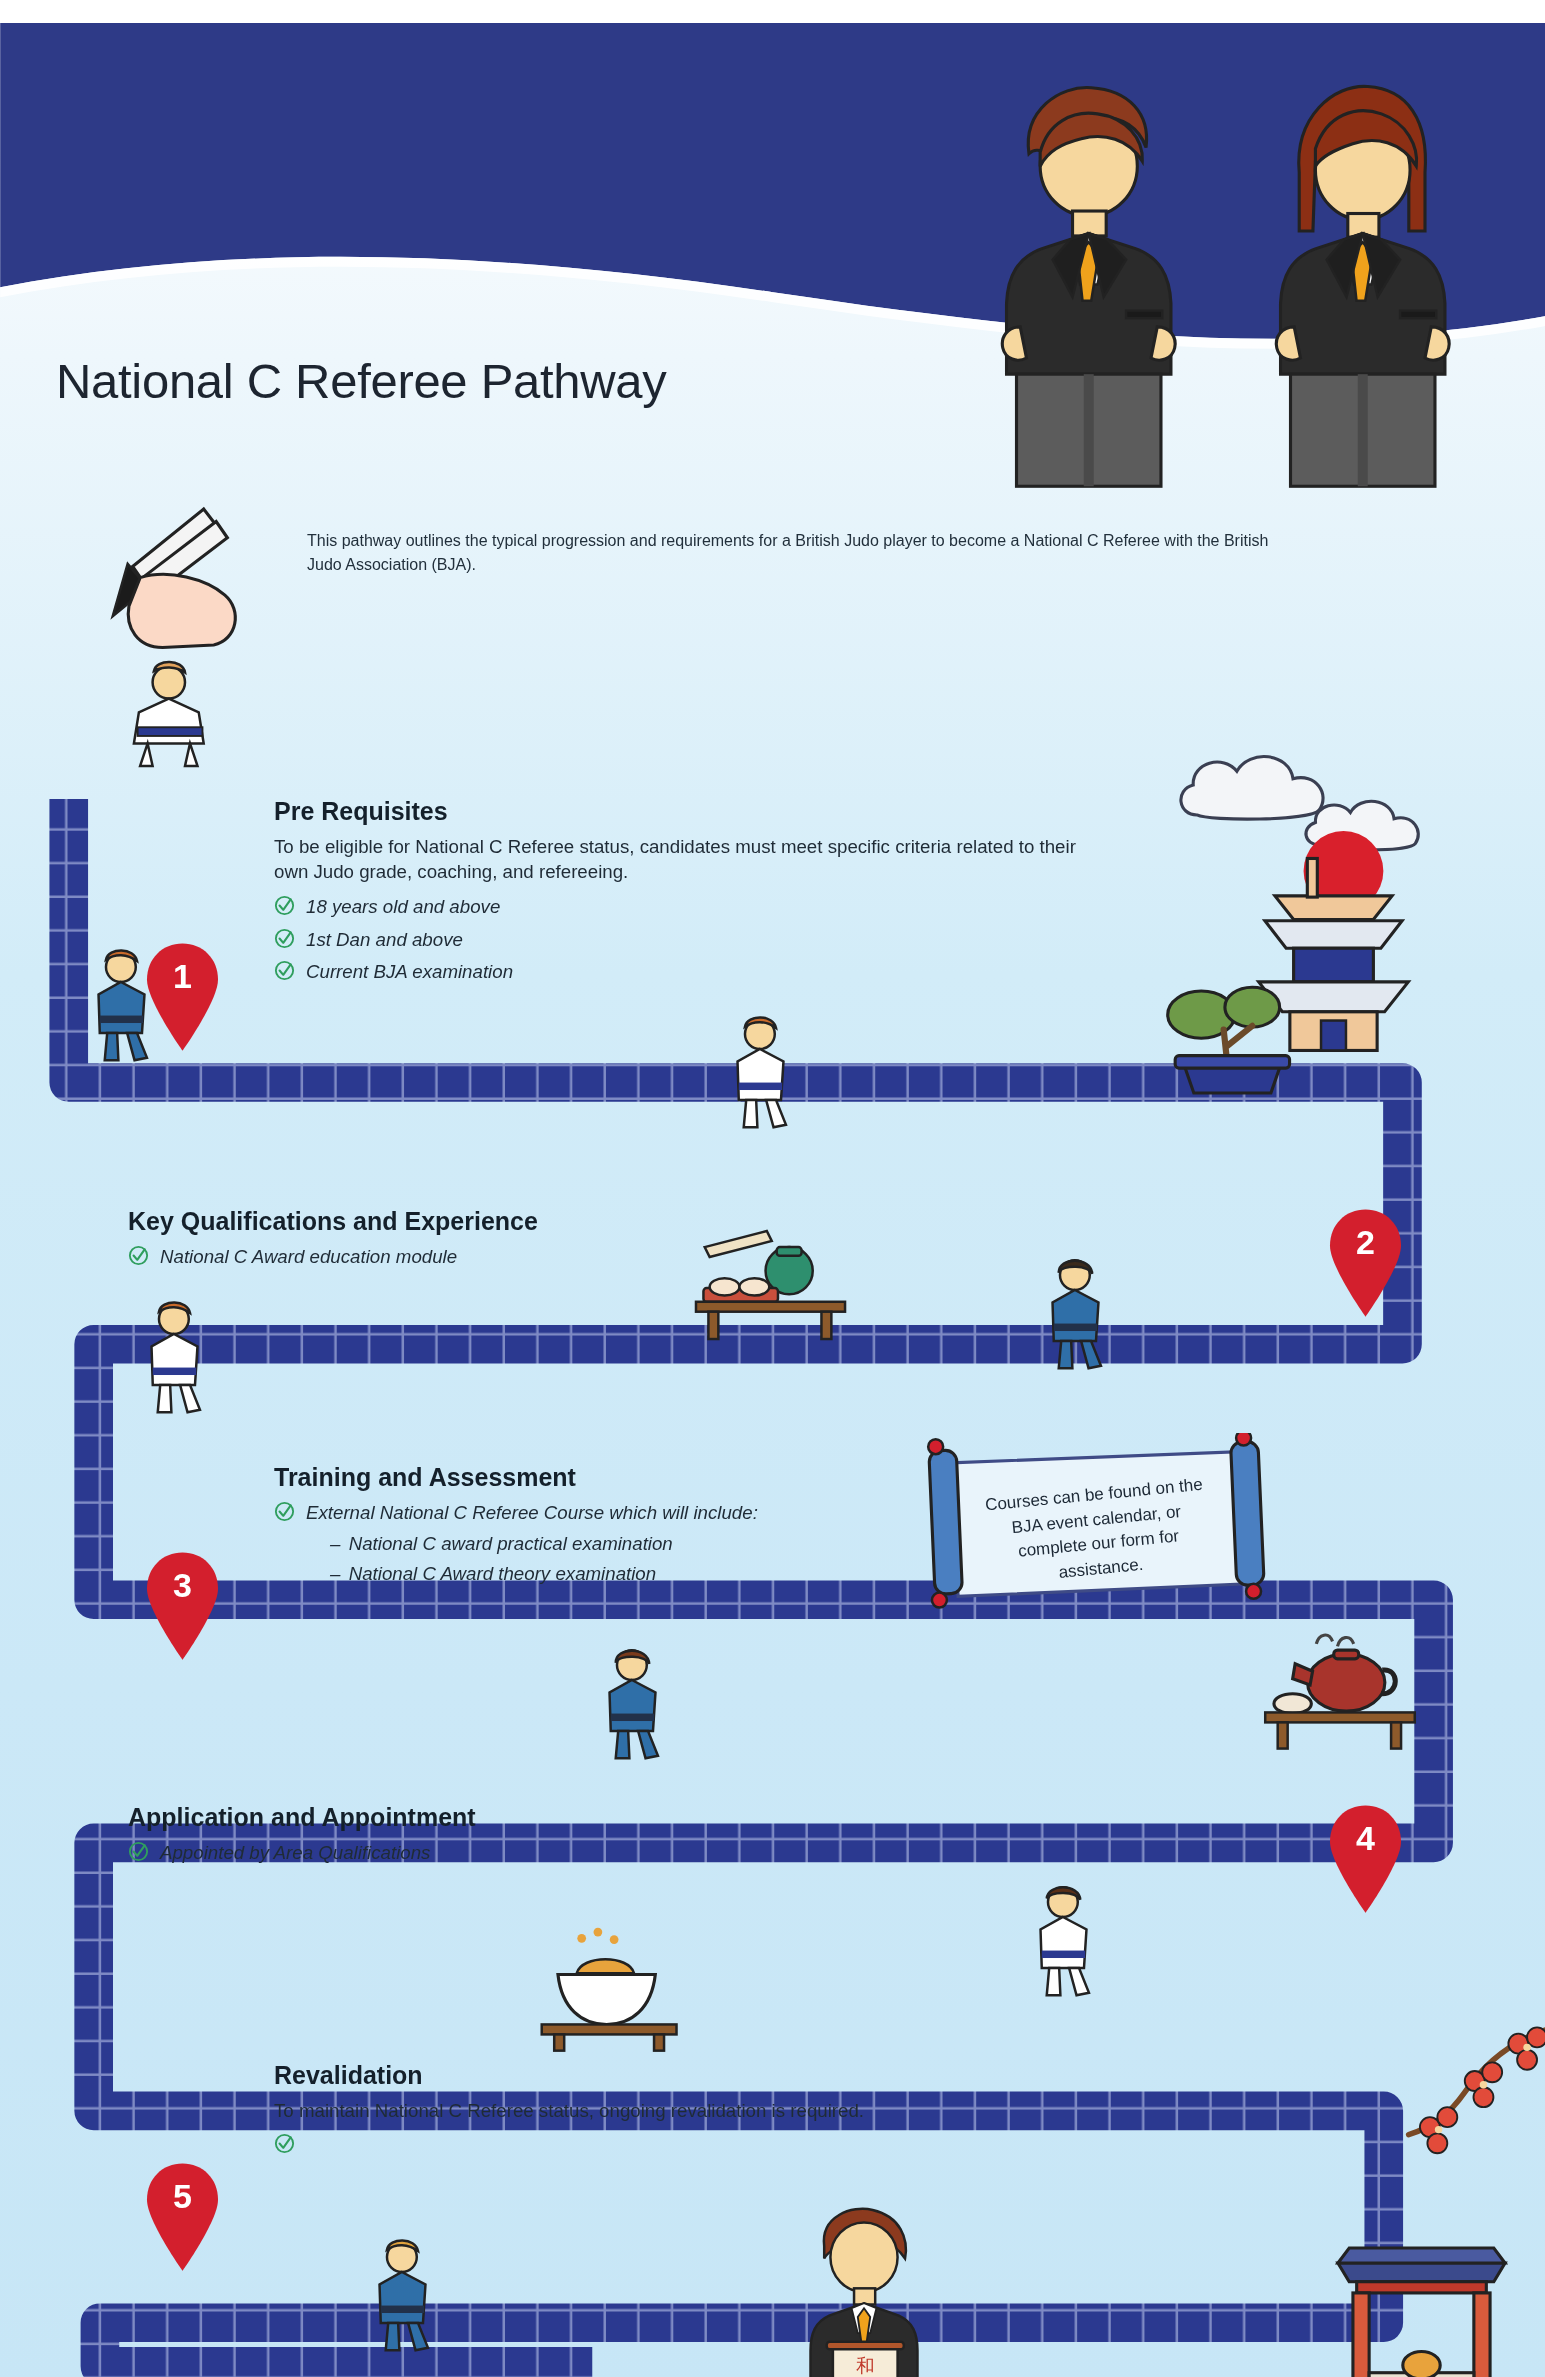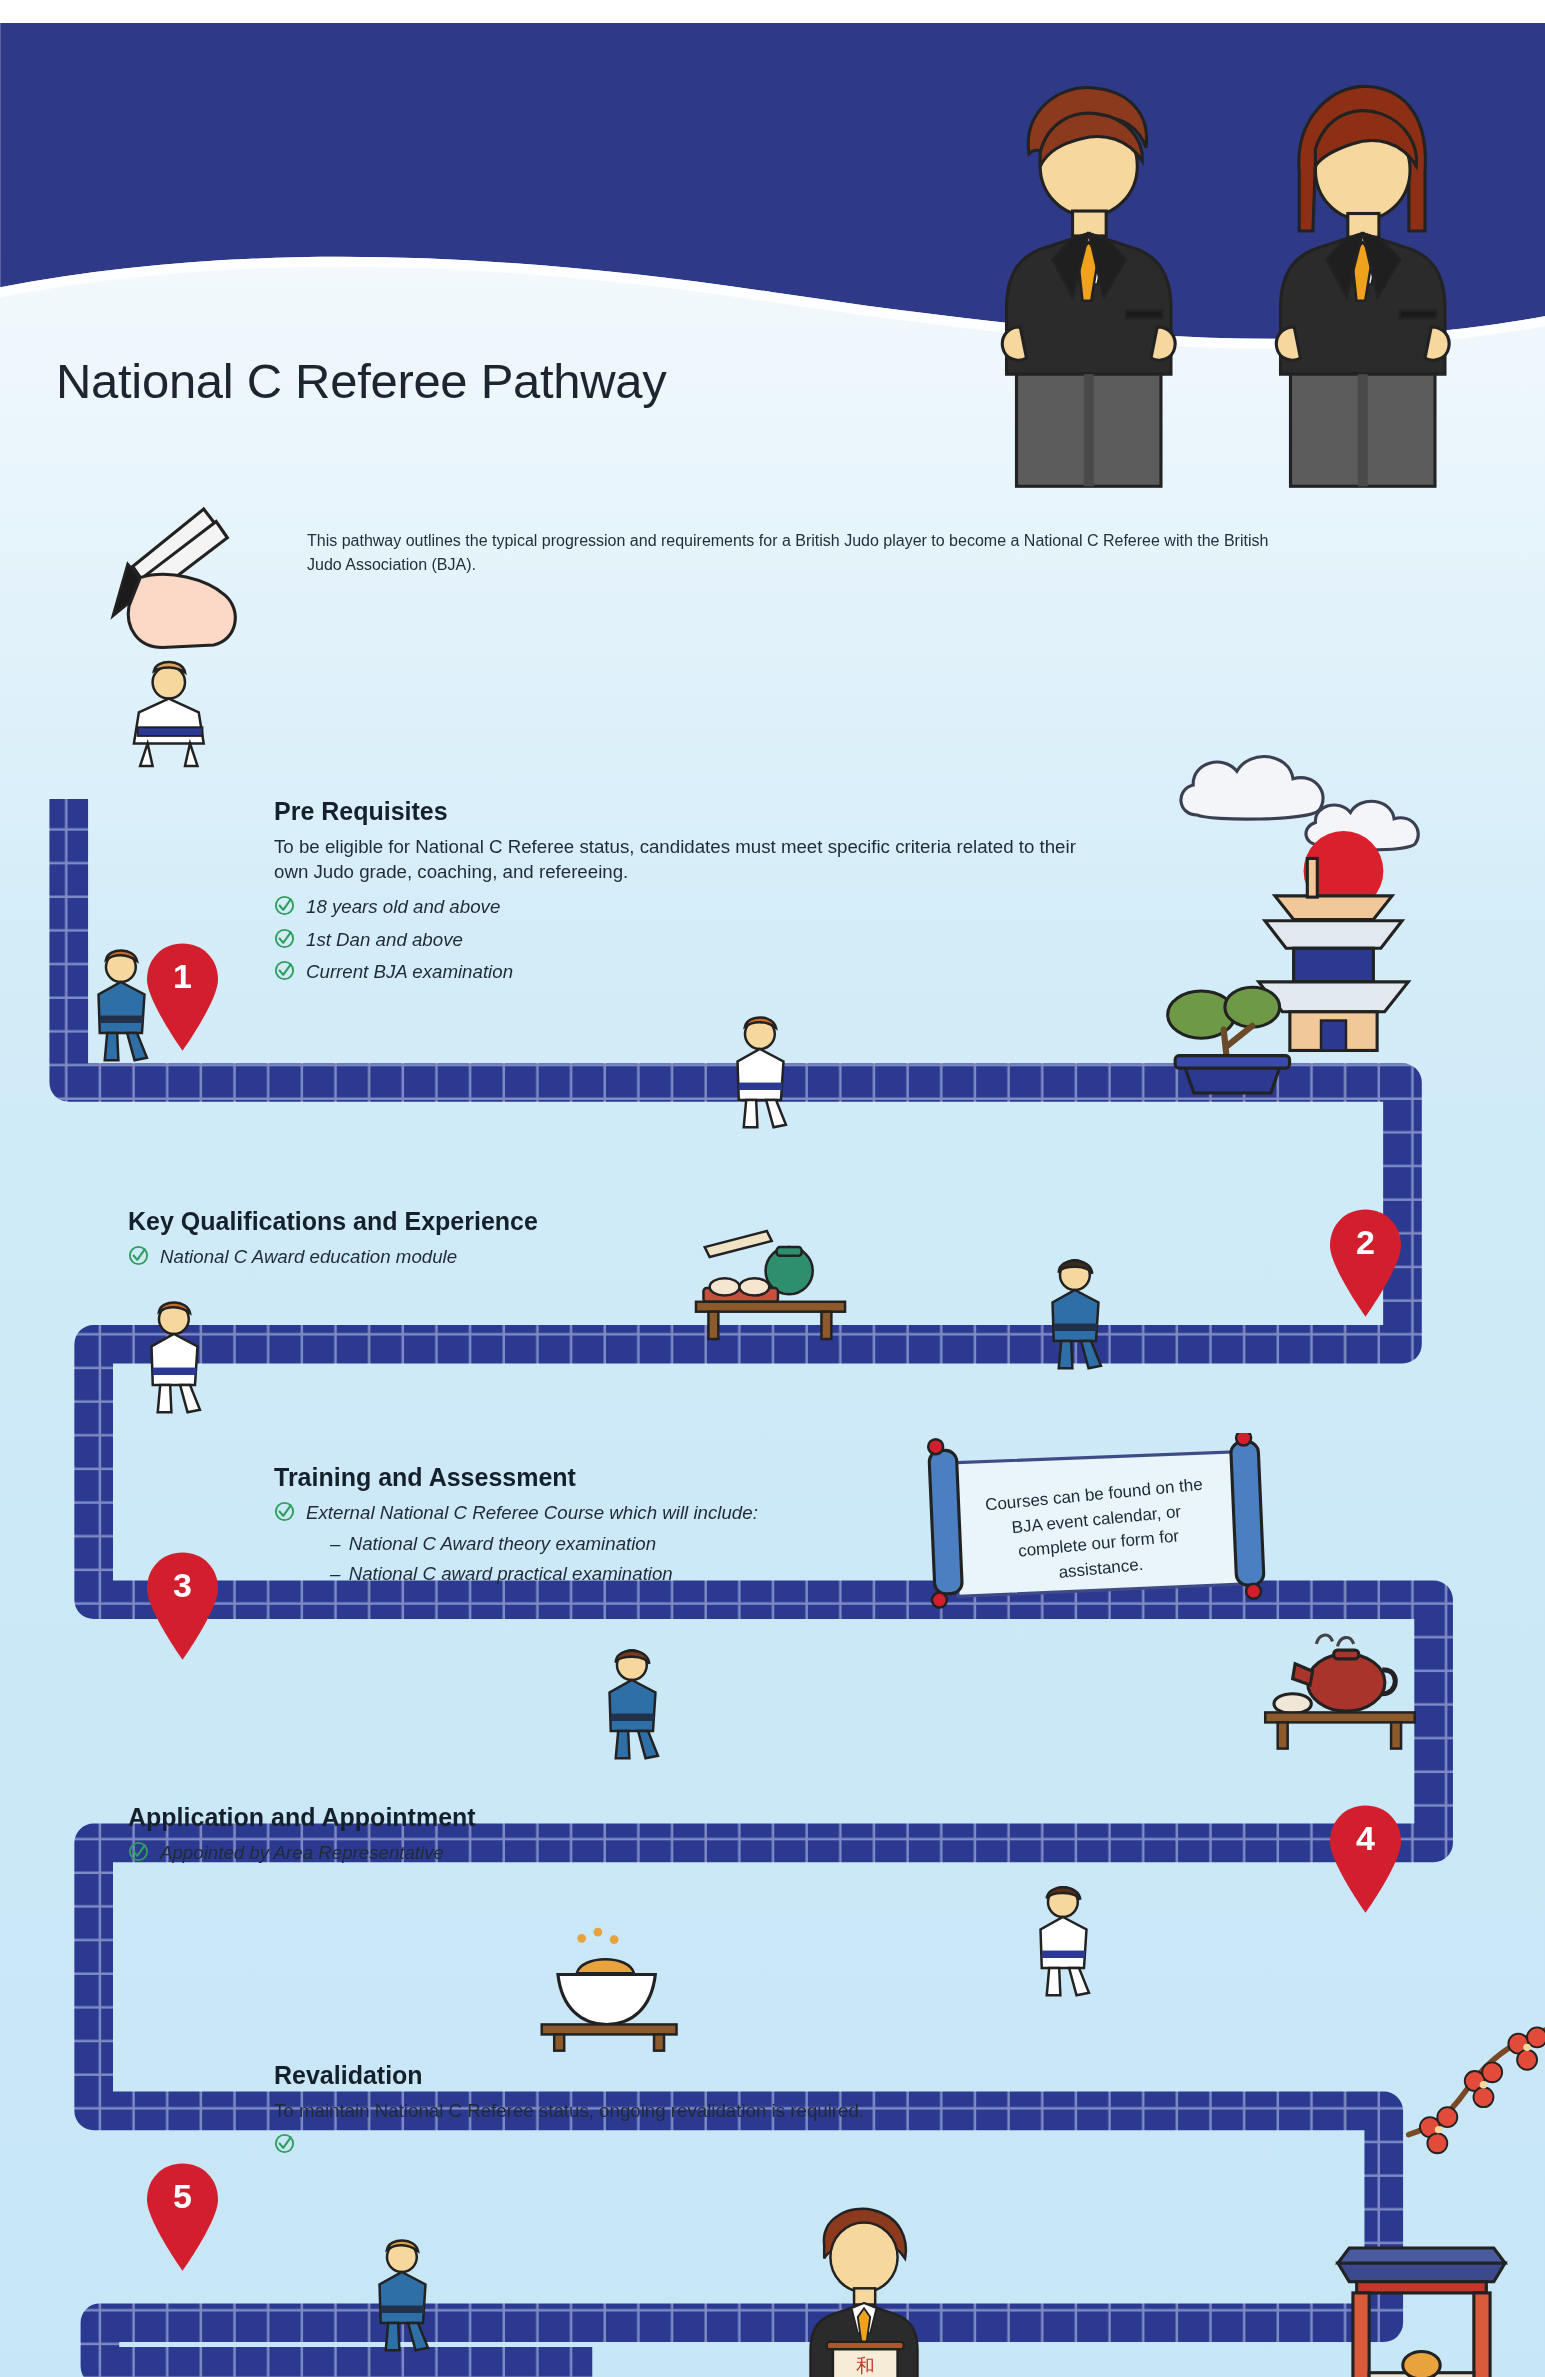--- a/index.html
+++ b/index.html
@@ -403,22 +403,22 @@
     <ul class="checks">
       <li>
         <span class="tick">
           <svg width="21" height="21" viewBox="0 0 34 34">
               <circle cx="17" cy="17" r="14" fill="none" stroke="#2f9e5e" stroke-width="3"></circle>
               <path d="M9,17 L15,24 L27,7" fill="none" stroke="#2f9e5e" stroke-width="3.4" stroke-linecap="round" stroke-linejoin="round"></path>
             </svg>
         </span>
         <span>External National C Referee Course which will include:</span>
         <ul class="sub">
+          <li>National C award practical examination</li>
           <li>National C Award theory examination</li>
-          <li>National C award practical examination</li>
         </ul>
       </li>
     </ul>
   </div>
 
   <div class="scroll-note">
     <svg width="374" height="187" viewBox="0 0 600 300" style="position:absolute; left:0; top:0;">
       <path d="M70,48 L534,30 L546,242 L82,262 Z" fill="#e9f4fb" stroke="#3f4b86" stroke-width="5"></path>
       <rect x="40" y="28" width="44" height="230" rx="18" fill="#4a7fc1" stroke="#222" stroke-width="5" transform="rotate(-2.5 62 143)"></rect>
       <rect x="524" y="14" width="44" height="230" rx="18" fill="#4a7fc1" stroke="#222" stroke-width="5" transform="rotate(-2.5 546 129)"></rect>
@@ -466,21 +466,21 @@
   <div class="step" style="left:128px; top:1780px; width:748px;">
     <h2>Application and Appointment</h2>
     <ul class="checks">
       <li>
         <span class="tick">
           <svg width="21" height="21" viewBox="0 0 34 34">
               <circle cx="17" cy="17" r="14" fill="none" stroke="#2f9e5e" stroke-width="3"></circle>
               <path d="M9,17 L15,24 L27,7" fill="none" stroke="#2f9e5e" stroke-width="3.4" stroke-linecap="round" stroke-linejoin="round"></path>
             </svg>
         </span>
-        <span>Appointed by Area Representative</span>
+        <span>Appointed by Area Qualifications</span>
       </li>
     </ul>
   </div>
 
   <div class="deco" style="left:533px; top:1904px;">
     <svg width="156" height="125" viewBox="0 0 250 200">
       <circle cx="78" cy="18" r="7" fill="#e8a33c"></circle>
       <circle cx="104" cy="8" r="7" fill="#e8a33c"></circle>
       <circle cx="130" cy="20" r="7" fill="#e8a33c"></circle>
       <path d="M70,74 C78,44 154,44 162,74 Z" fill="#e8a33c" stroke="#222" stroke-width="4"></path>

